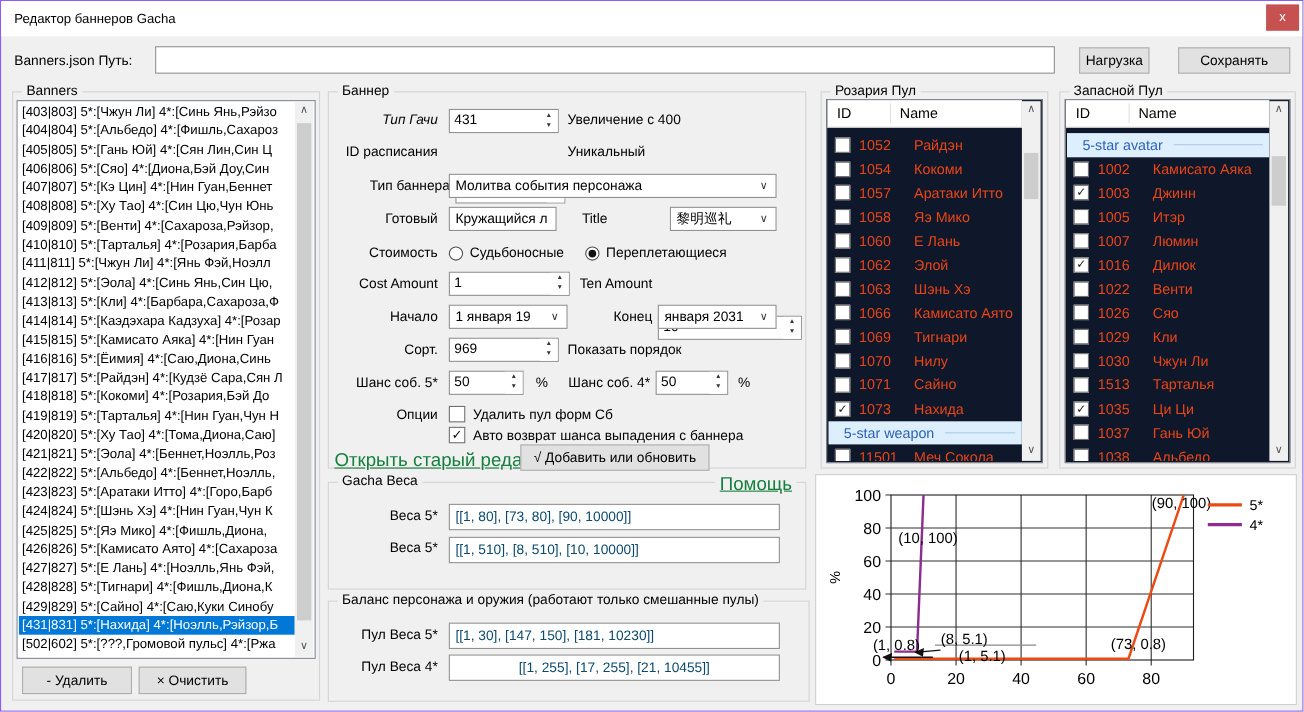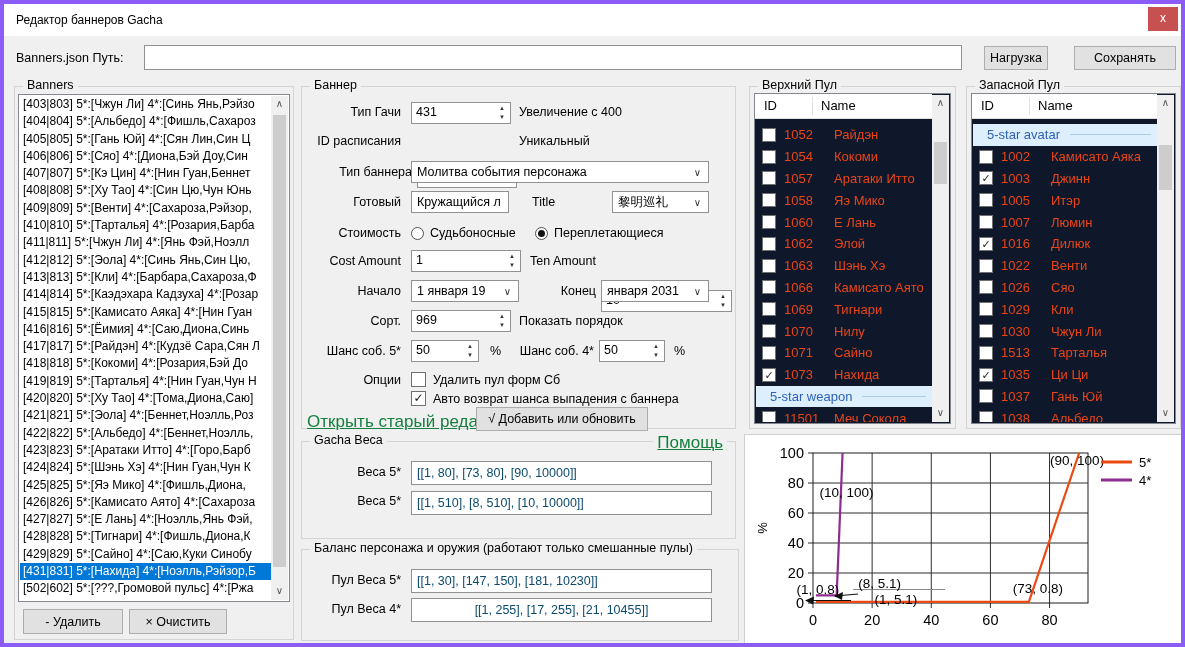--- a/index.html
+++ b/index.html
@@ -1,19 +1,19 @@
 <!DOCTYPE html>
 <html><head>
 <meta charset="utf-8">
 <style>
   * { margin:0; padding:0; box-sizing:border-box; }
   html,body { background:#cfcfcf; }
   body { font-family:"Liberation Sans","DejaVu Sans",sans-serif; }
   .window { position:relative; width:1185px; height:647px; background:#f0f0f0;
-            border:4px solid #8b5cf6; overflow:hidden; }
+            border:1px solid #8b5cf6; overflow:hidden; }
   .titlebar { position:absolute; top:0; left:0; right:0; height:32px; background:#ffffff; }
   .title { position:absolute; left:12px; top:9px; font-size:12px; color:#000; }
   .close-btn { position:absolute; top:3px; right:3px; width:30px; height:24px; background:#c75050;
                color:#fff; font-size:12px; text-align:center; line-height:23px; }
   .lbl { position:absolute; font-size:12.5px; color:#000; white-space:nowrap; }
   .rlabel { text-align:right; }
   .textbox { position:absolute; background:#fff; border:1px solid #919191; font-size:12.5px;
              padding:2px 5px; font-family:inherit; color:#0c4a6e; }
   input.textbox { outline:none; }
   .btn { position:absolute; background:#e1e1e1; border:1px solid #adadad; font-size:12.5px;
@@ -128,21 +128,21 @@
       <div class="sb-arrow down"></div>
     </div>
   </div>
   <div class="btn" style="left:19px;top:605px;width:100px;height:25px;">- Удалить</div>
   <div class="btn" style="left:125px;top:605px;width:98px;height:25px;">× Очистить</div>
 
   <div class="group" style="left:297px;top:82px;width:435px;height:343px;">
     <span class="group-label">Баннер</span>
   </div>
 
-  <span class="lbl rlabel" style="left:300px;top:101px;width:97px;">Тип Гачи</span>
+  <span class="lbl rlabel" style="left:300px;top:101px;width:97px;font-style:italic;">Тип Гачи</span>
   <div class="spin" style="left:407px;top:98px;width:100px;height:22px;">
     <span class="spin-val">431</span>
     <span class="spin-btns">
         <span class="spin-btn up"></span>
         <span class="spin-btn down"></span>
       </span>
   </div>
   <span class="lbl" style="left:515px;top:101px;">Увеличение с 400</span>
 
   <span class="lbl rlabel" style="left:300px;top:130px;width:97px;">ID расписания</span>
@@ -255,21 +255,21 @@
 
   <div class="group" style="left:297px;top:545px;width:438px;height:92px;">
     <span class="group-label">Баланс персонажа и оружия (работают только смешанные пулы)</span>
   </div>
   <span class="lbl rlabel" style="left:300px;top:569px;width:97px;">Пул Веса 5*</span>
   <input class="textbox" style="left: 407px; top: 565px; width: 301px; height: 24px;" value="[[1, 30], [147, 150], [181, 10230]]">
   <span class="lbl rlabel" style="left:300px;top:598px;width:97px;">Пул Веса 4*</span>
   <input class="textbox" style="left: 407px; top: 594px; width: 301px; height: 24px; text-align: center;" value="[[1, 255], [17, 255], [21, 10455]]">
 
   <div class="group" style="left:745px;top:82px;width:207px;height:343px;">
-    <span class="group-label">Верхний Пул</span>
+    <span class="group-label">Розария Пул</span>
   </div>
   <div class="listview" style="left:750px;top:89px;width:197px;height:331px;">
     <div class="lv-header">
       <span class="lv-col-id">ID</span>
       <span class="lv-divider"></span>
       <span class="lv-col-name">Name</span>
     </div>
     <div class="pool-rows">
         <div class="pool-row">
           <span class="cbx"></span>

